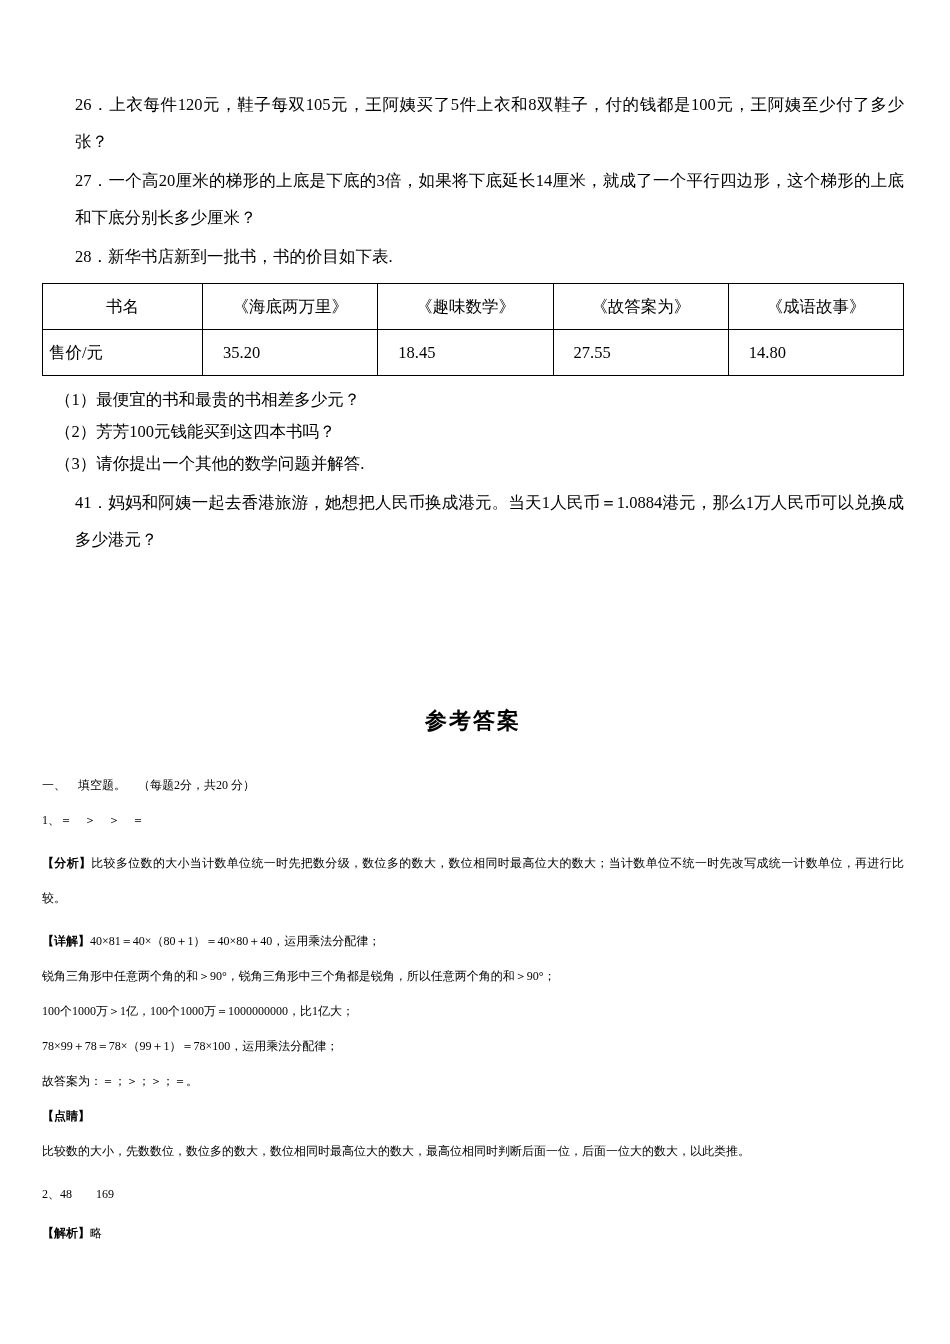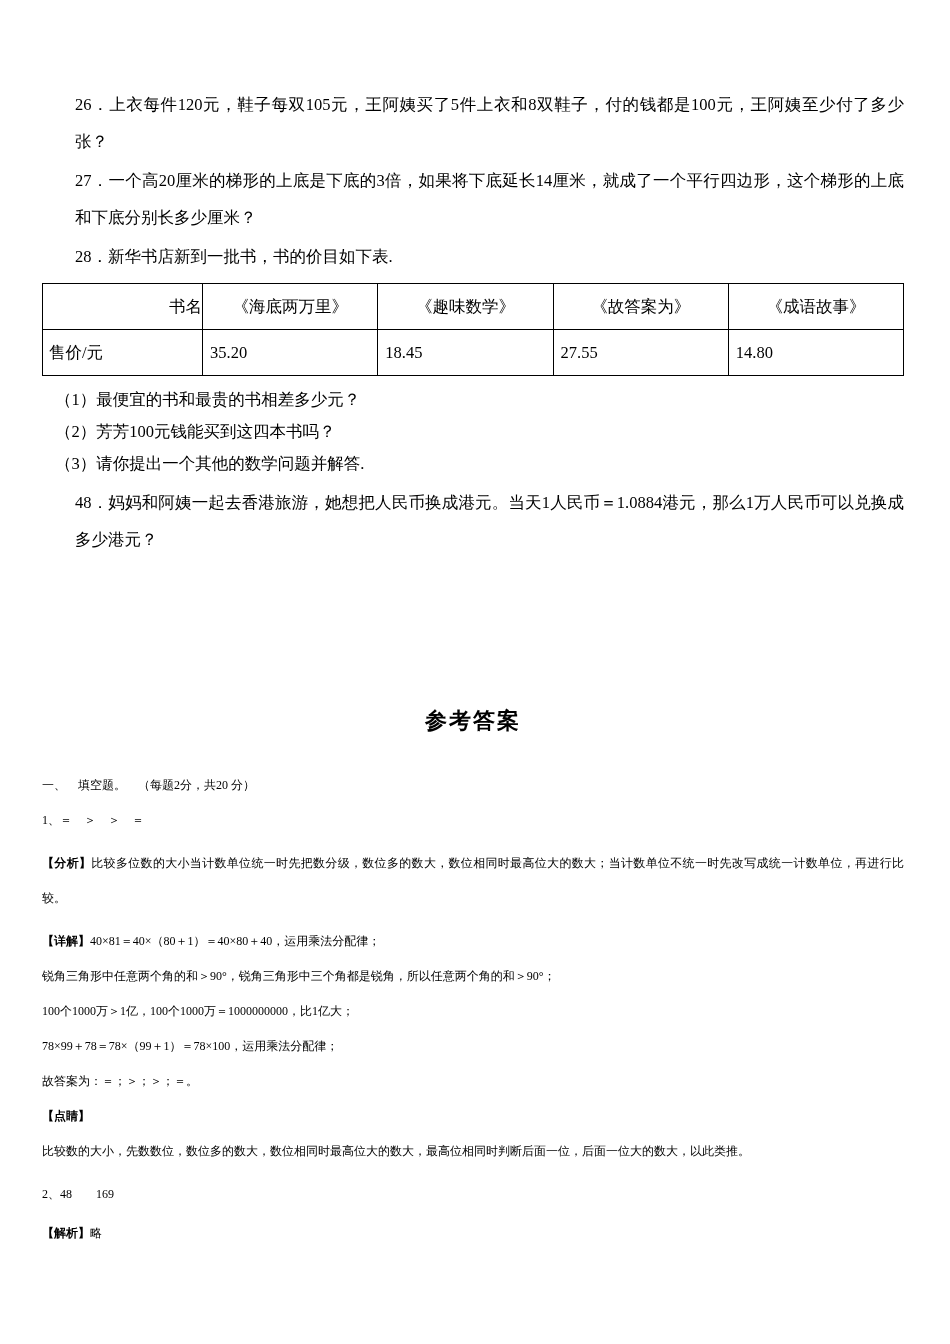--- a/index.html
+++ b/index.html
@@ -35,25 +35,25 @@
     font-size: 16.5px;
   }
   .price-table td {
     border: 1px solid #000;
     height: 46px;
     vertical-align: middle;
     text-align: center;
   }
   .price-table col.c-first { width: 160px; }
   .price-table td.first {
-    text-align: right;
+    text-align: center;
   }
   .price-table tr.prices td {
     text-align: left;
-    padding-left: 7px;
+    padding-left: 20px;
   }
   .price-table tr.prices td.first { padding-left: 6px; }
 
   .answer-title {
     font-size: 22px;
     font-weight: bold;
     text-align: center;
     letter-spacing: 2px;
     margin-top: 148px;
   }
@@ -99,21 +99,21 @@
       <td>27.55</td>
       <td>14.80</td>
     </tr>
   </tbody>
     </table>
 
   <p class="sub">（1）最便宜的书和最贵的书相差多少元？</p>
   <p class="sub">（2）芳芳100元钱能买到这四本书吗？</p>
   <p class="sub">（3）请你提出一个其他的数学问题并解答.</p>
 
-  <p class="q mt-sm">48．妈妈和阿姨一起去香港旅游，她想把人民币换成港元。当天1人民币＝1.0884港元，那么1万人民币可以兑换成多少港元？</p>
+  <p class="q mt-sm">41．妈妈和阿姨一起去香港旅游，她想把人民币换成港元。当天1人民币＝1.0884港元，那么1万人民币可以兑换成多少港元？</p>
 
   <h1 class="answer-title">参考答案</h1>
 
   <p class="ans mt-lg">一、　填空题。　（每题2分，共20 分）</p>
   <p class="ans">1、＝　＞　＞　＝</p>
 
   <p class="ans mt-md"><span class="blabel">【分析】</span><span>比较多位数的大小当计数单位统一时先把数分级，数位多的数大，数位相同时最高位大的数大；当计数单位不统一时先改写成统一计数单位，再进行比较。</span></p>
 
   <p class="ans mt-md"><span class="blabel">【详解】</span><span>40×81＝40×（80＋1）＝40×80＋40，运用乘法分配律；</span></p>
   <p class="ans">锐角三角形中任意两个角的和＞90°，锐角三角形中三个角都是锐角，所以任意两个角的和＞90°；</p>

